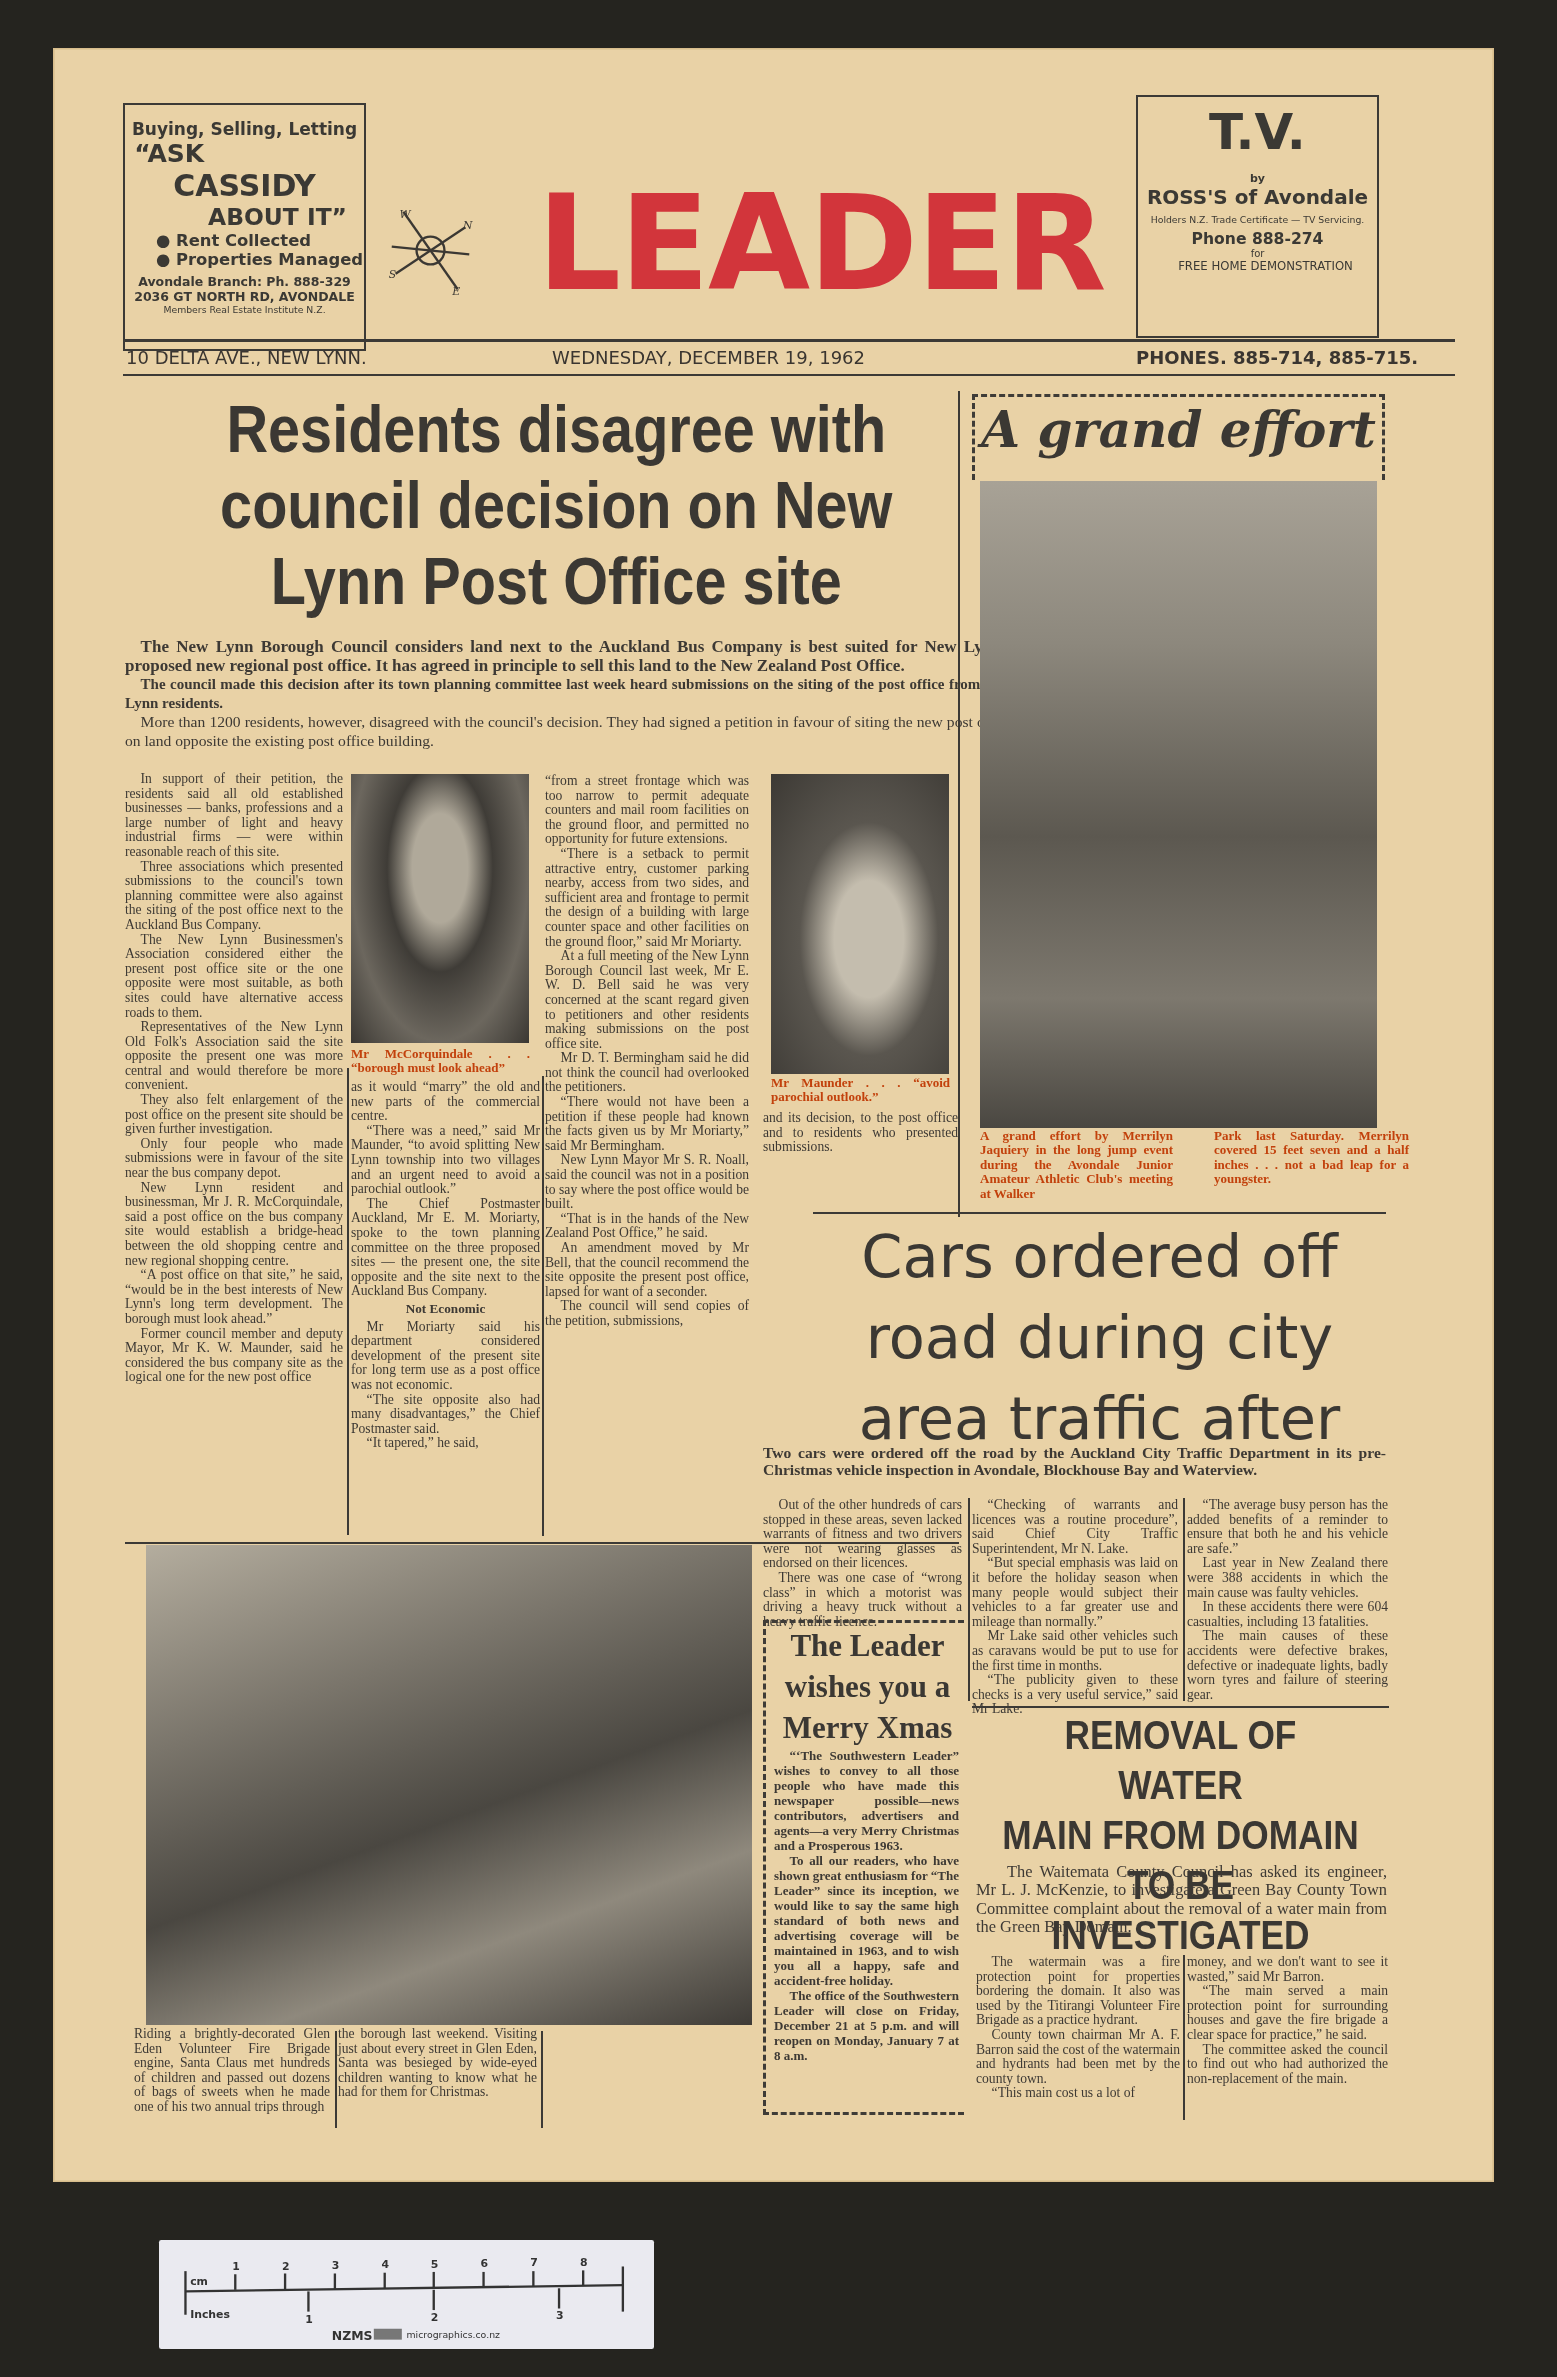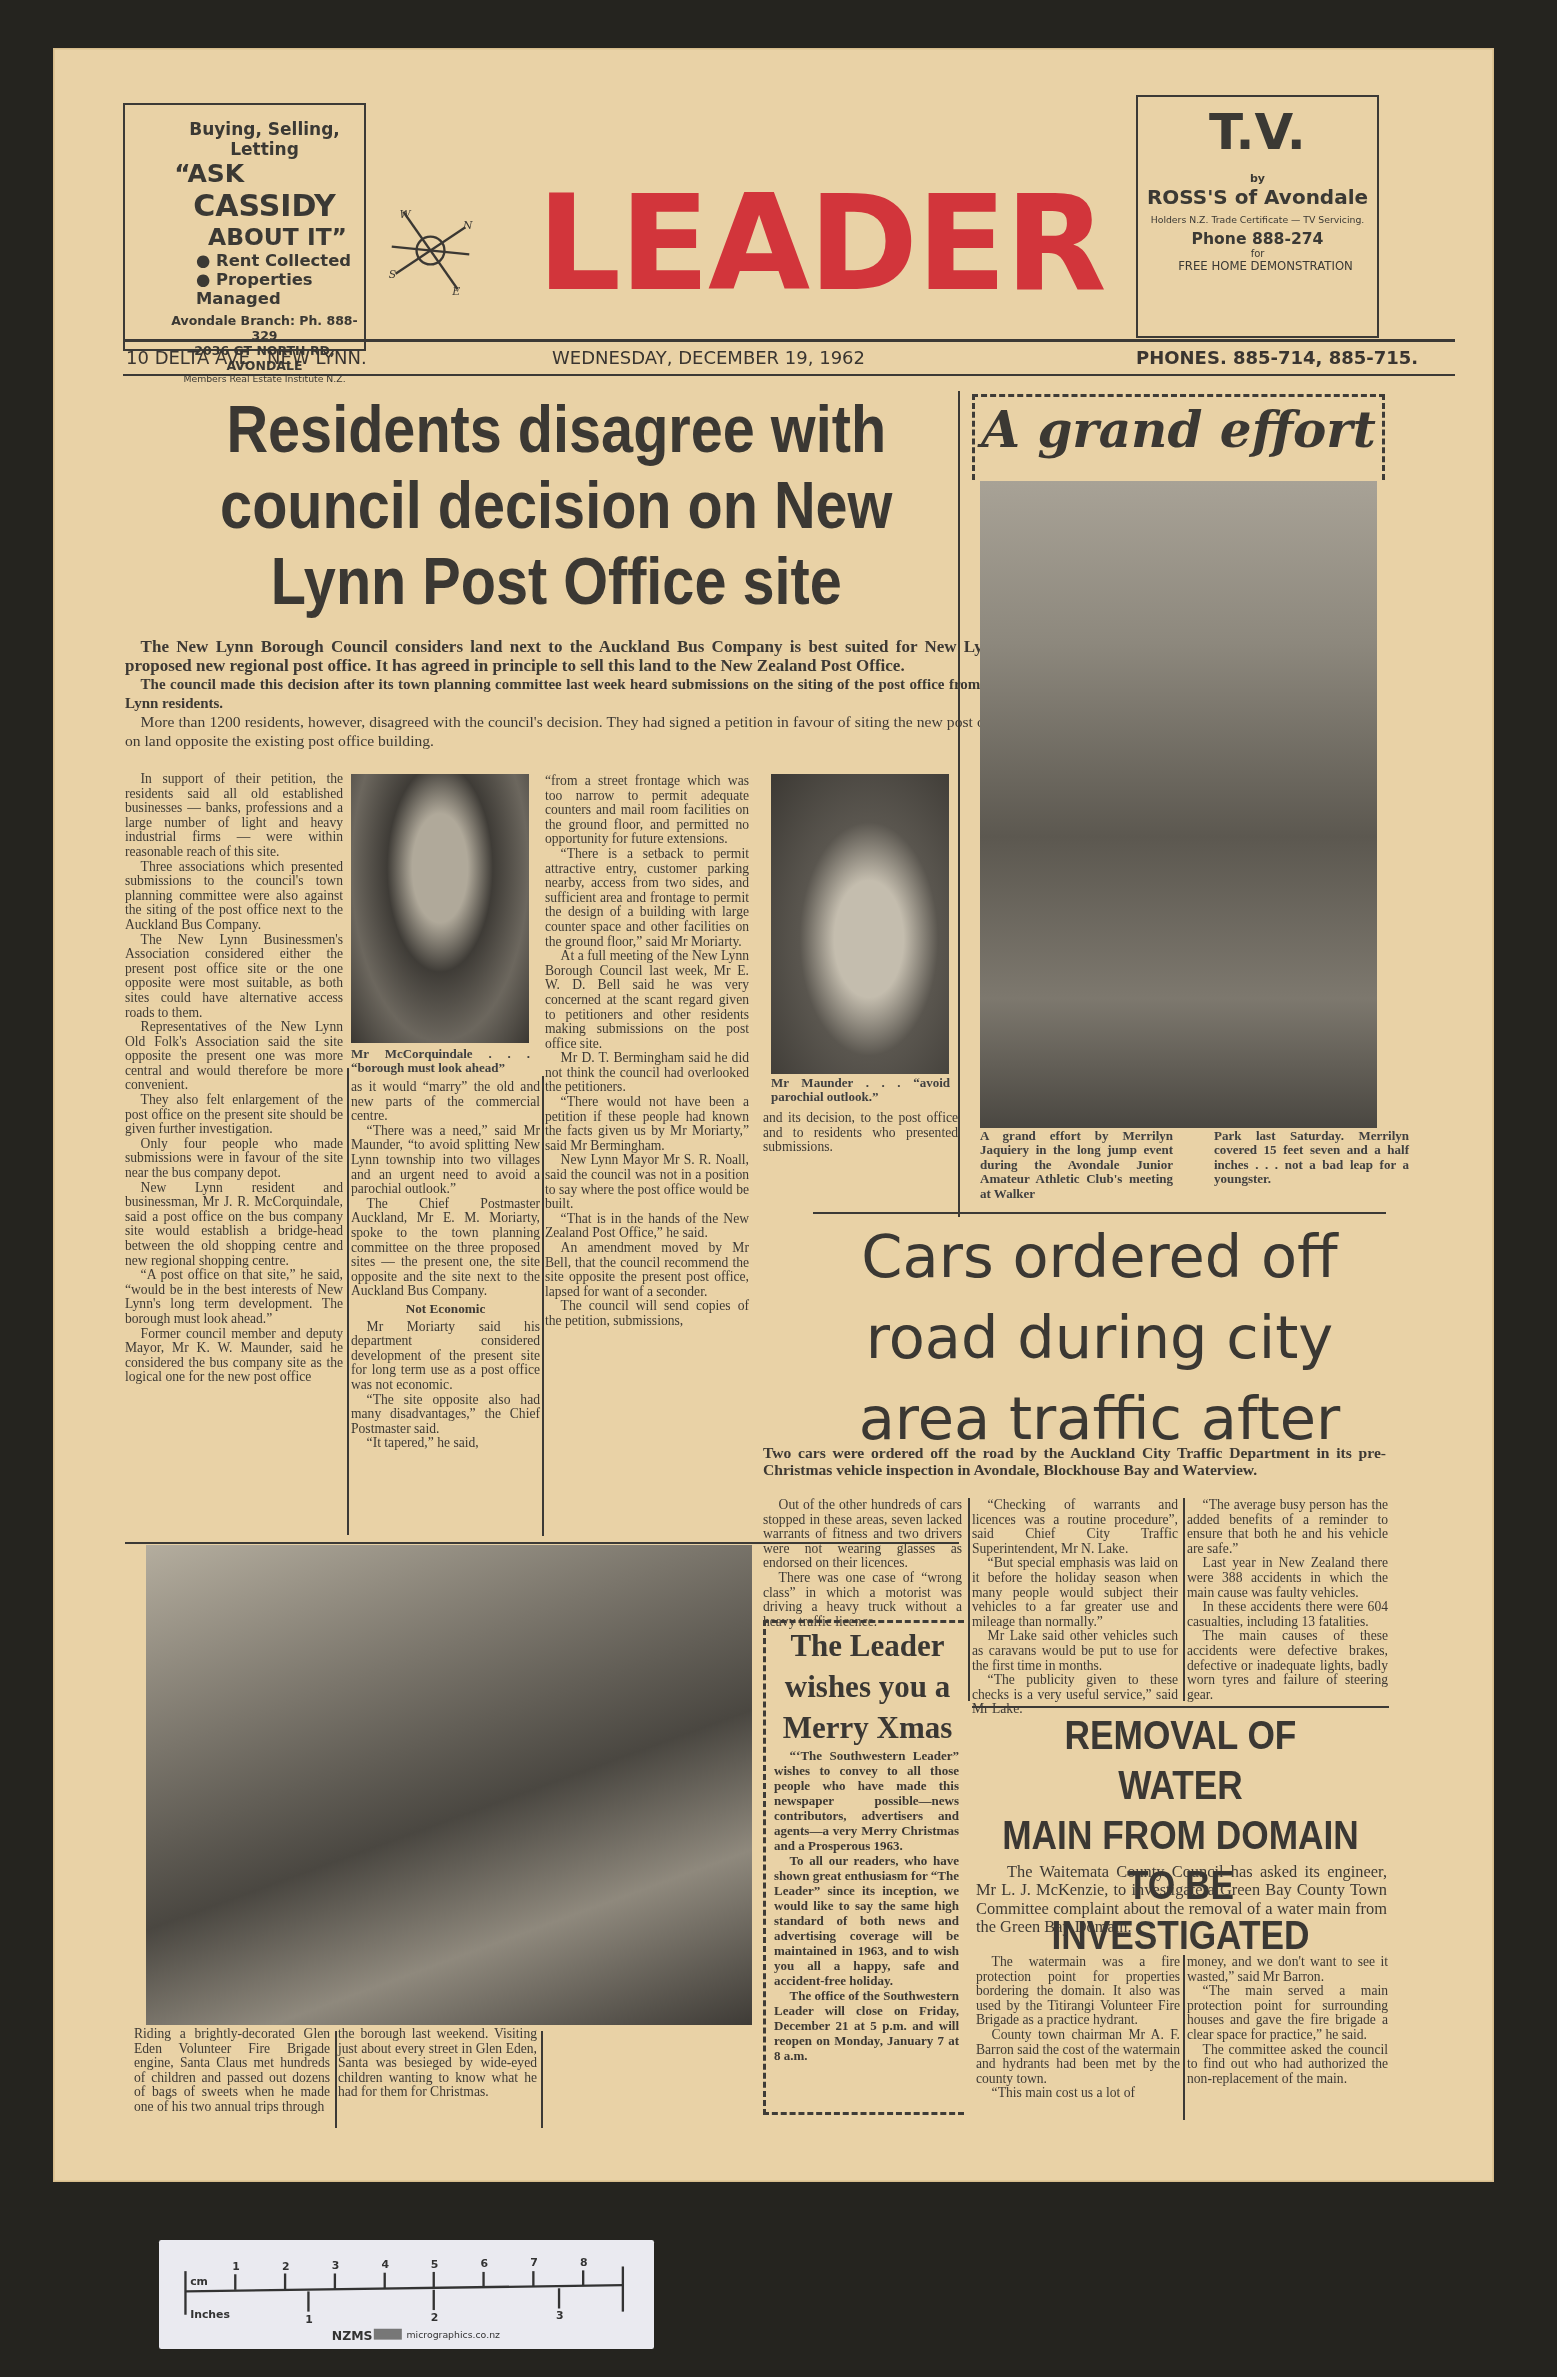--- a/index.html
+++ b/index.html
@@ -6,30 +6,30 @@
   body{width:1558px;height:2377px;background:#25241f;position:relative;overflow:hidden;font-family:"DejaVu Serif",serif;color:#3a3530;}
   .page{position:absolute;left:53px;top:48px;width:1441px;height:2134px;background:#e9d2a6;box-shadow:0 0 0 1.6px #d8bd8c inset;}
   .abs{position:absolute;}
   .ad{position:absolute;border:2.3px solid #3c3a36;box-sizing:border-box;text-align:center;font-family:"DejaVu Sans",sans-serif;font-weight:bold;color:#3b3934;}
   .rule{position:absolute;background:#3c3a36;}
   .vrule{position:absolute;width:1.6px;background:#3c3a36;}
   .col{position:absolute;font-size:13.6px;line-height:14.6px;text-align:justify;color:#3d3934;font-family:"Liberation Serif",serif;}
   .col p{margin:0;text-indent:15.6px;}
   .col h4{margin:3.1px 0 3.1px 0;text-align:center;font-size:13.2px;font-weight:bold;}
   .photo{position:absolute;background:linear-gradient(135deg,#8a8478,#4e4b45 45%,#9a9488 70%,#5a564f);overflow:hidden;}
-  .caption{position:absolute;font-weight:bold;font-size:13px;line-height:14.4px;color:#404040;font-family:"Liberation Serif",serif;text-align:justify;}
+  .caption{position:absolute;font-weight:bold;font-size:13px;line-height:14.4px;color:#c2410c;font-family:"Liberation Serif",serif;text-align:justify;}
   .dash-box{position:absolute;border:3.9px dashed #3f3c37;box-sizing:border-box;}
   .headline{position:absolute;font-family:"Liberation Sans",sans-serif;font-weight:bold;color:#3b3833;text-align:center;}
 </style>
 </head>
 <body>
 
 <div class="page">
 
-  <div class="ad" style="left:70px;top:55px;width:243px;height:248px;padding-left:40px;">
+  <div class="ad" style="left:70px;top:55px;width:243px;height:248px;">
     <div style="font-size:17px;margin-top:14px;">Buying, Selling, Letting</div>
     <div style="font-size:25px;text-align:left;padding-left:9.3px;">“ASK</div>
     <div style="font-size:30px;">CASSIDY</div>
     <div style="font-size:23.4px;text-align:right;padding-right:17px;">ABOUT IT”</div>
     <div style="font-size:16.4px;text-align:left;padding-left:31px;"><span>● </span><span>Rent Collected</span></div>
     <div style="font-size:16.4px;text-align:left;padding-left:31px;"><span>● </span><span>Properties Managed</span></div>
     <div style="font-size:12.5px;margin-top:4.7px;">Avondale Branch: Ph. 888-329</div>
     <div style="font-size:12.5px;">2036 GT NORTH RD, AVONDALE</div>
     <div style="font-size:9.3px;font-weight:normal;">Members Real Estate Institute N.Z.</div>
   </div>

